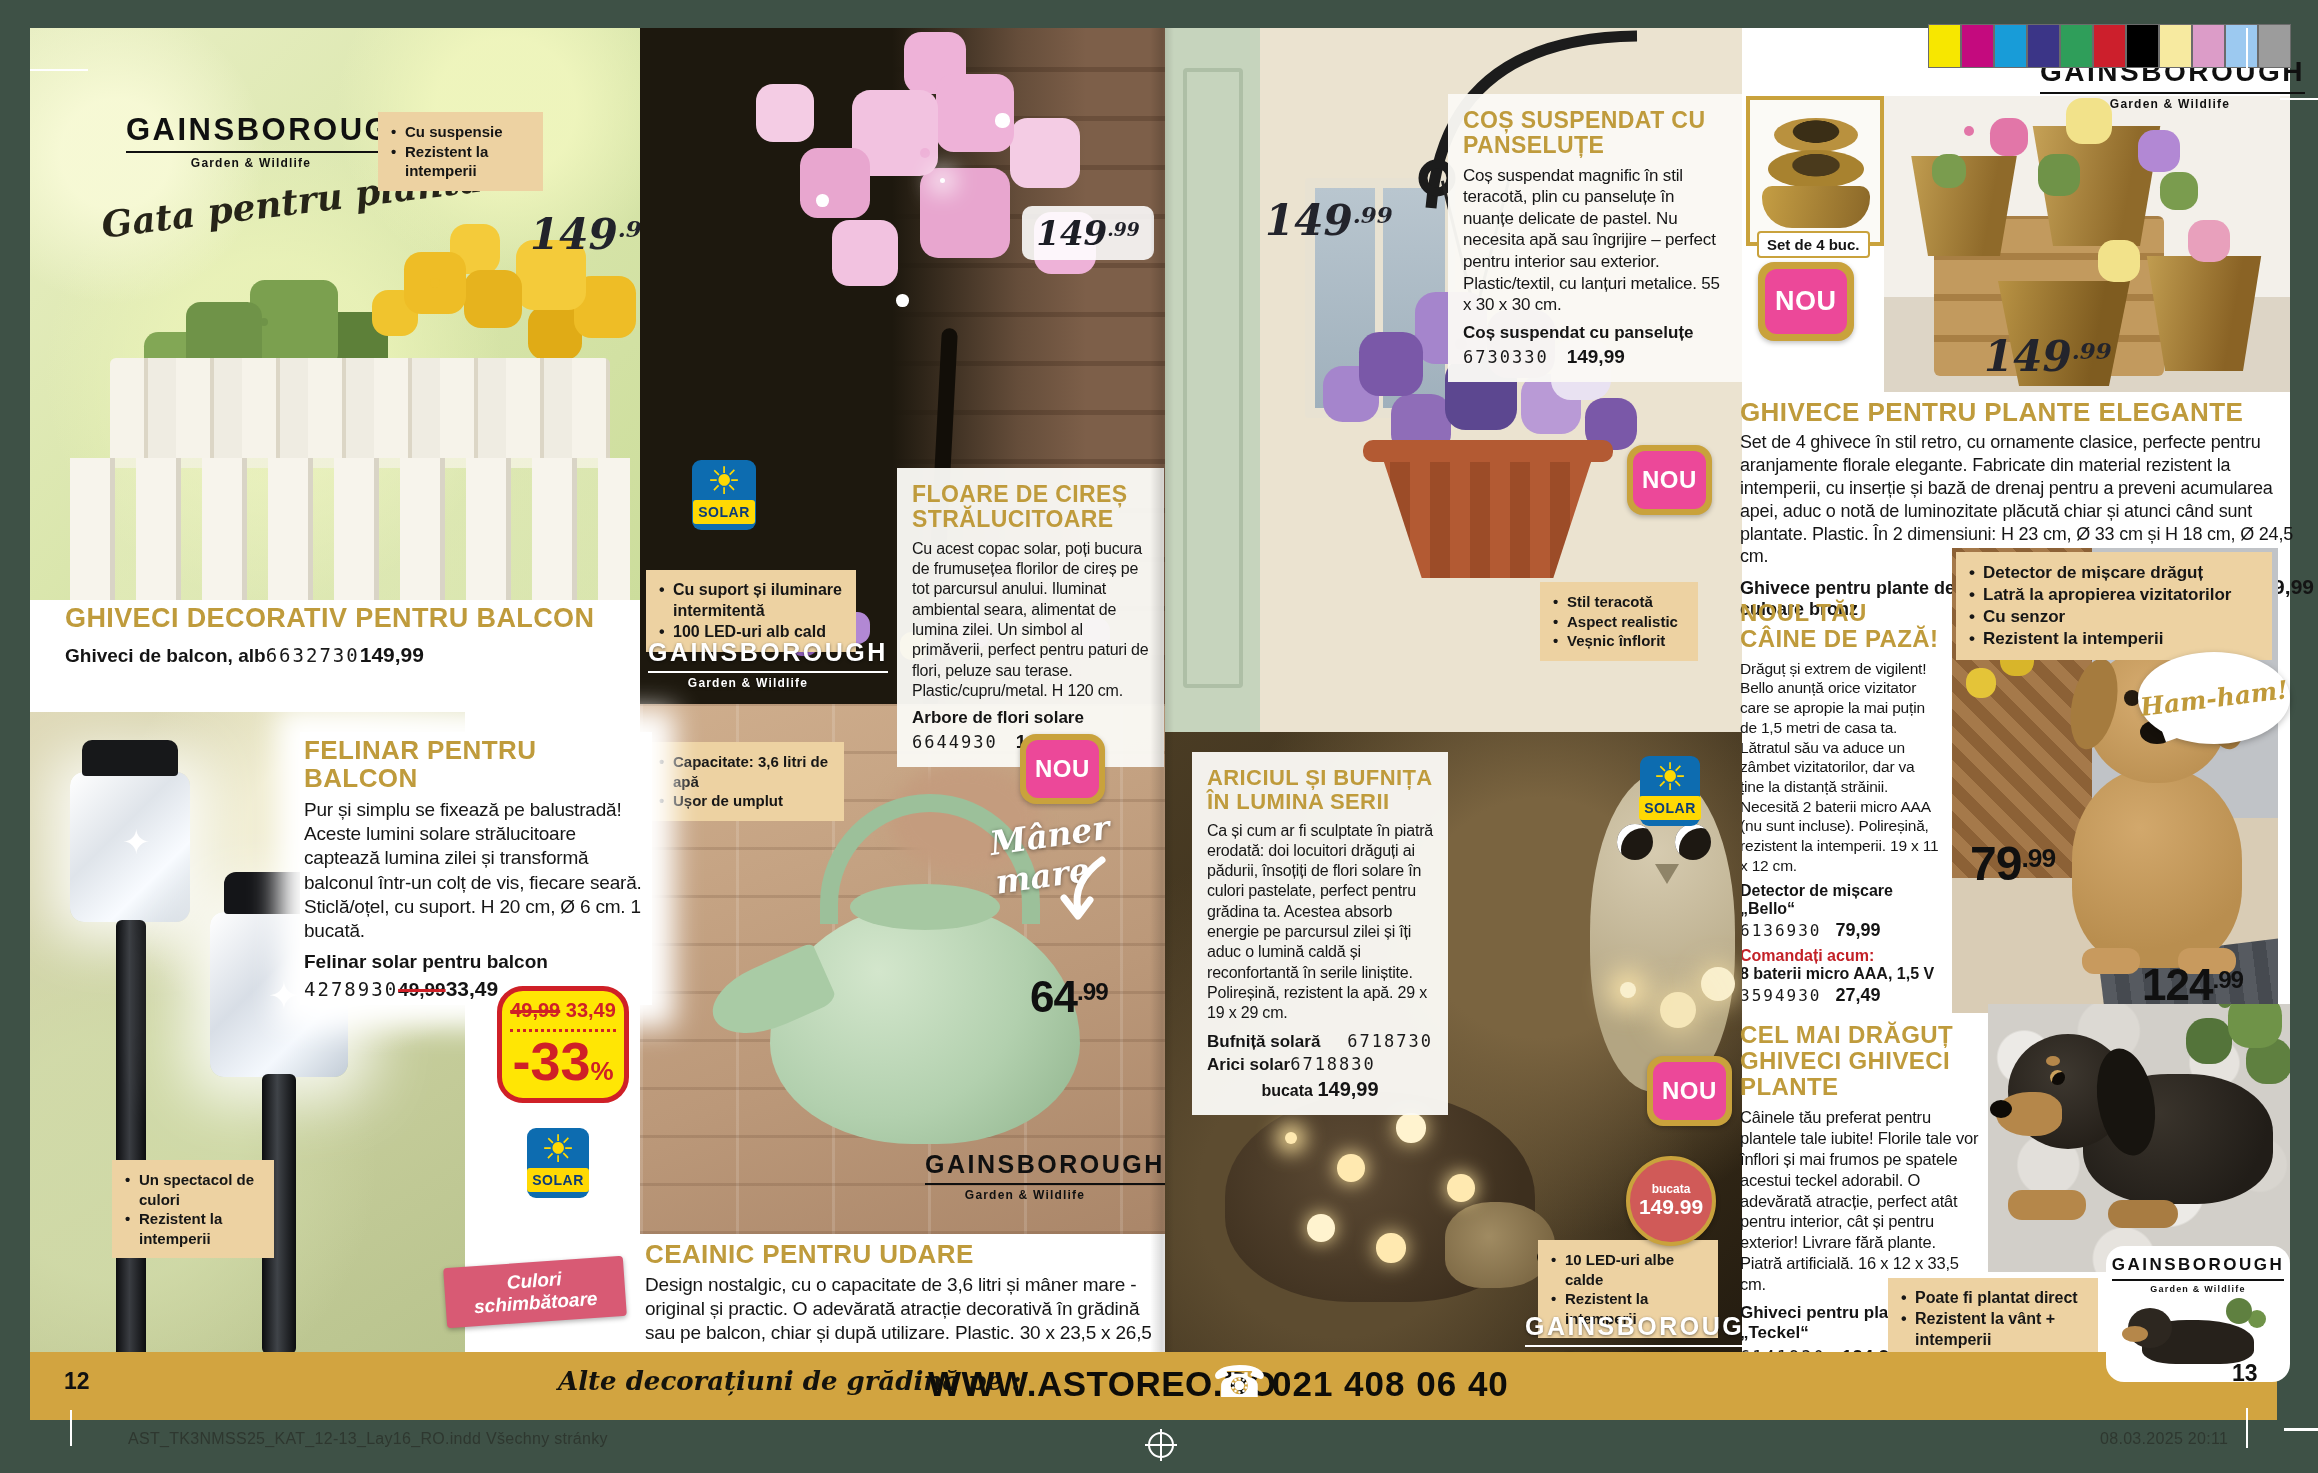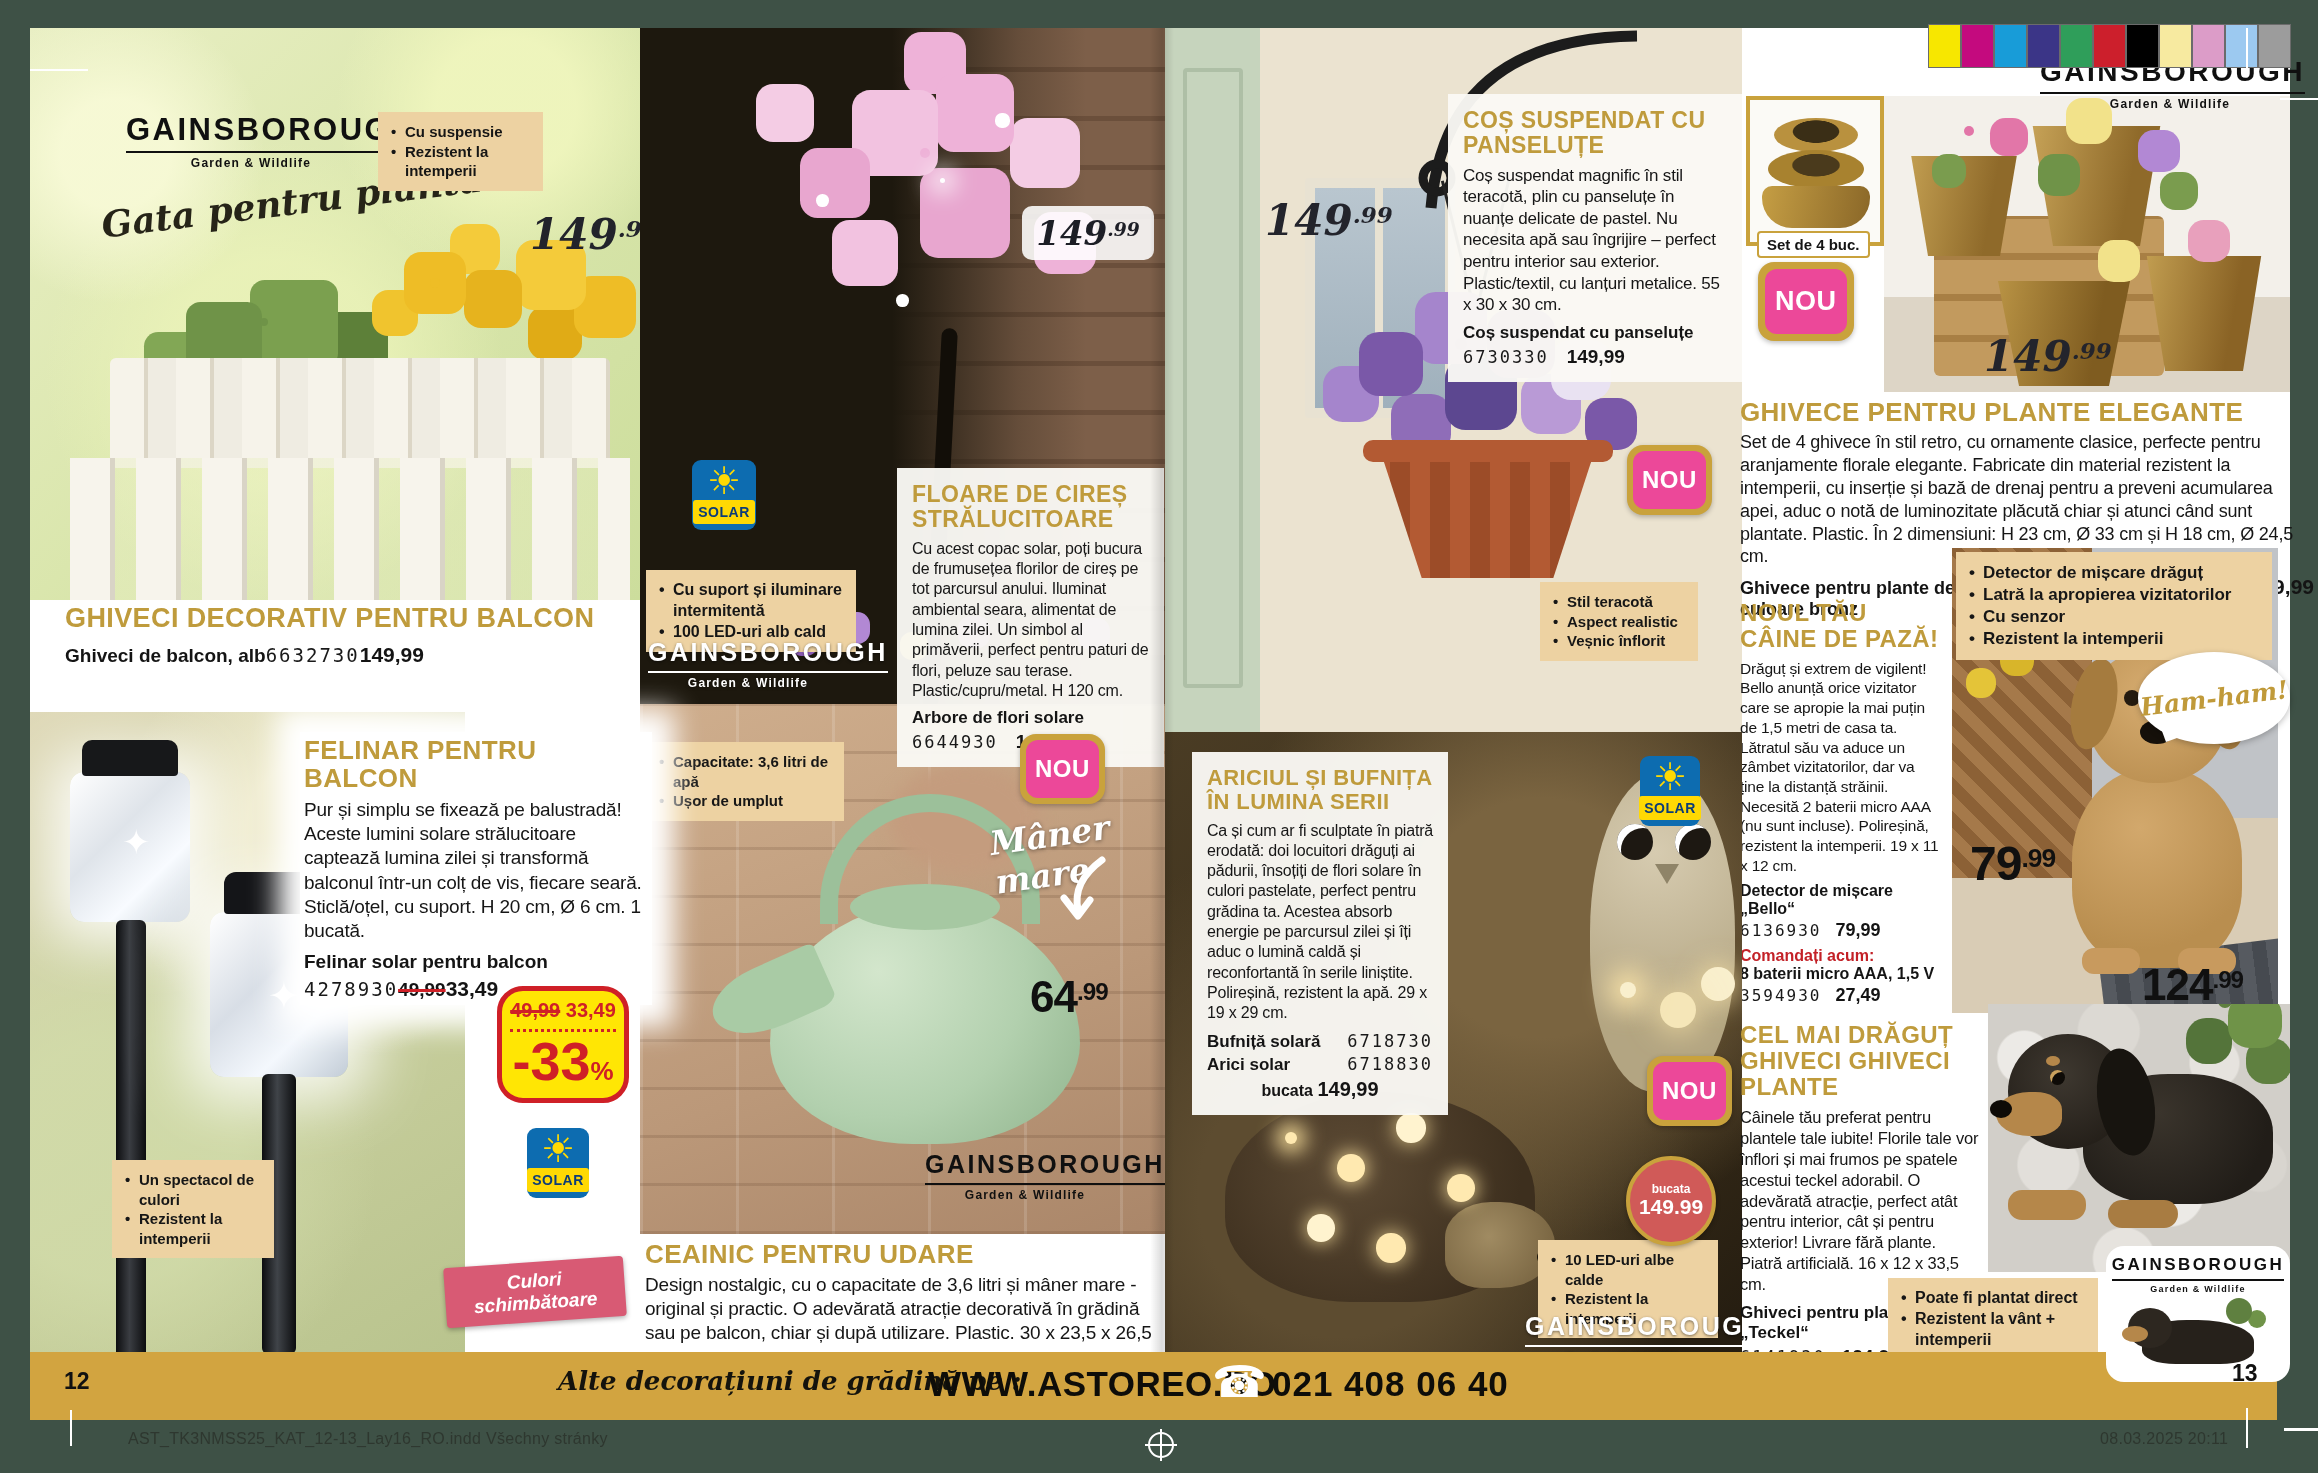--- a/index.html
+++ b/index.html
@@ -388,21 +388,21 @@
       <div class="ls">Garden &amp; Wildlife</div>
     </div>
   </div>
   <div class="whitebox abs" style="left:1192px;top:752px;width:256px;z-index:25">
     <div class="sec-title" style="font-size:22px">ARICIUL ȘI BUFNIȚA ÎN LUMINA SERII</div>
     <div class="body-txt" style="font-size:16px;margin-top:7px">Ca și cum ar fi sculptate în piatră erodată: doi locuitori drăguți ai pădurii, însoțiți de flori solare în culori pastelate, perfect pentru grădina ta. Acestea absorb energie pe parcursul zilei și îți aduc o lumină caldă și reconfortantă în serile liniștite. Polireșină, rezistent la apă. 29 x 19 x 29 cm.</div>
     <div class="row" style="gap:0;justify-content:space-between;margin-top:7px">
       <span class="ord" style="font-size:17px">Bufniță solară</span>
       <span class="code" style="font-size:17px">6718730</span>
     </div>
-    <div class="row" style="gap:0;justify-content:space-between;margin-top:2px">
+    <div class="row" style="gap:0;margin-top:2px">
       <span class="ord" style="font-size:17px">Arici solar</span>
       <span class="code" style="font-size:17px">6718830</span>
     </div>
     <div style="text-align:center;margin-top:3px">
       <span style="font-weight:bold;font-size:16px">bucata</span>
       <span class="oprice" style="font-size:20px">149,99</span>
     </div>
   </div>
   <div class="solar abs" style="left:1640px;top:756px;width:60px">
     <div class="sun"></div>

